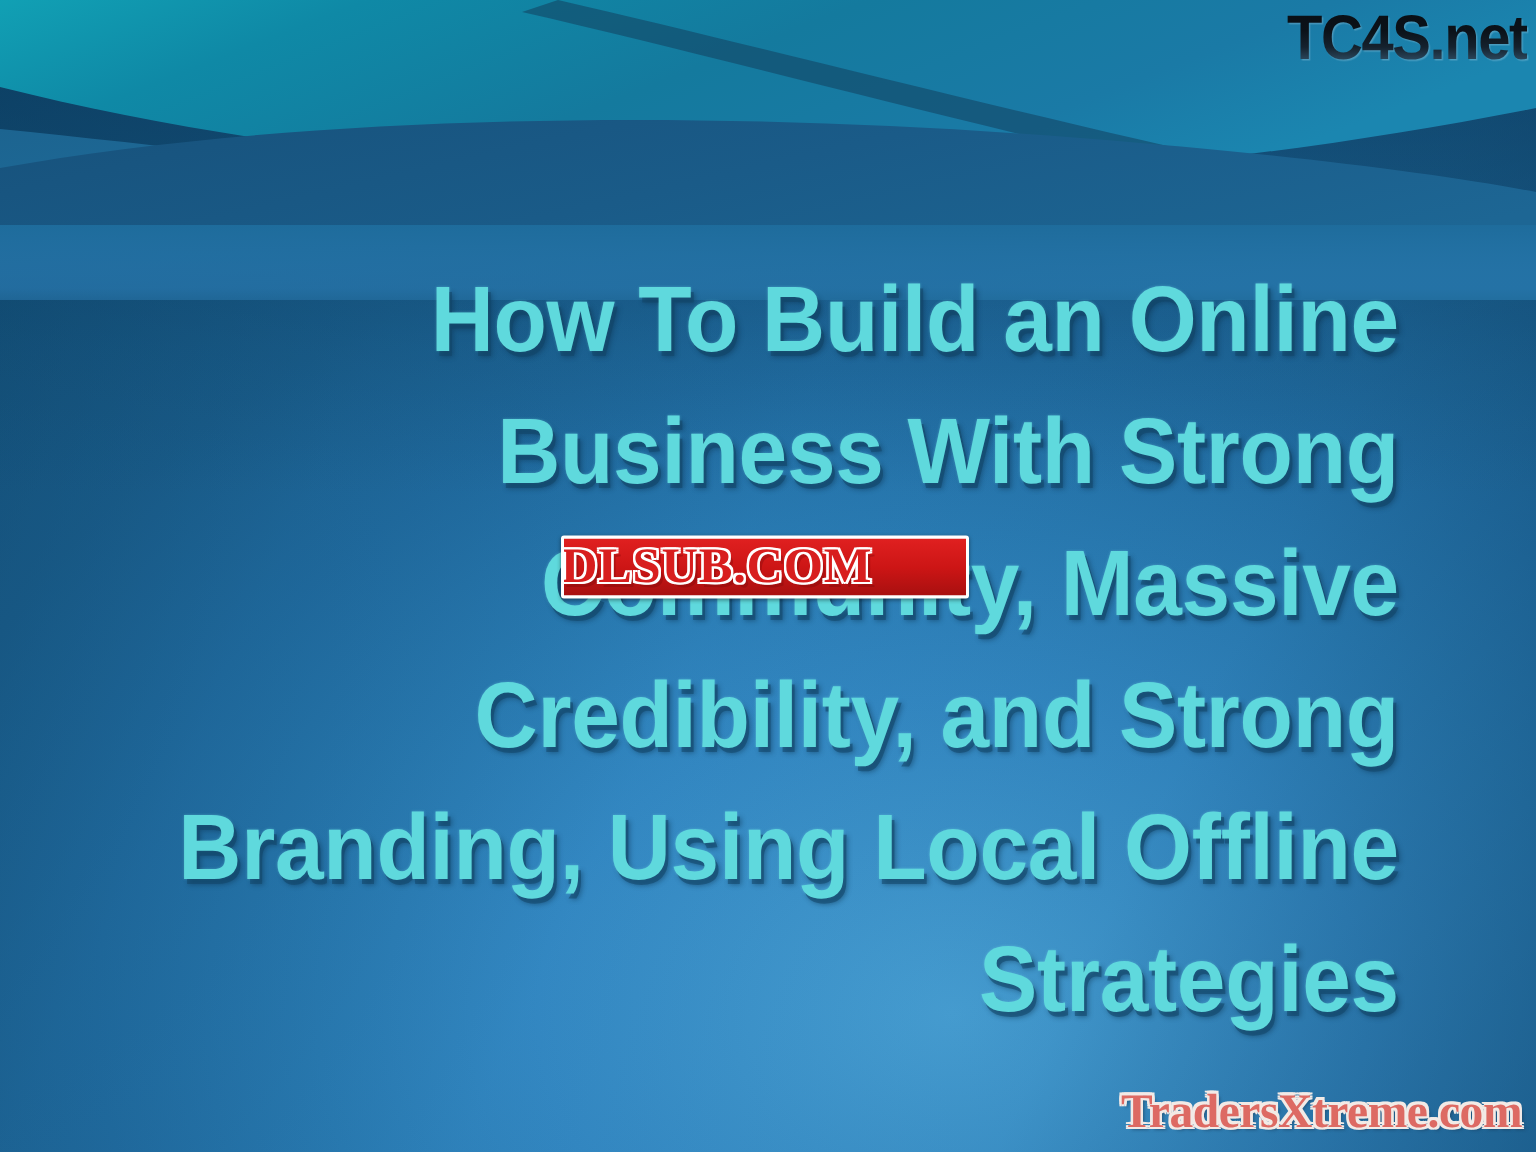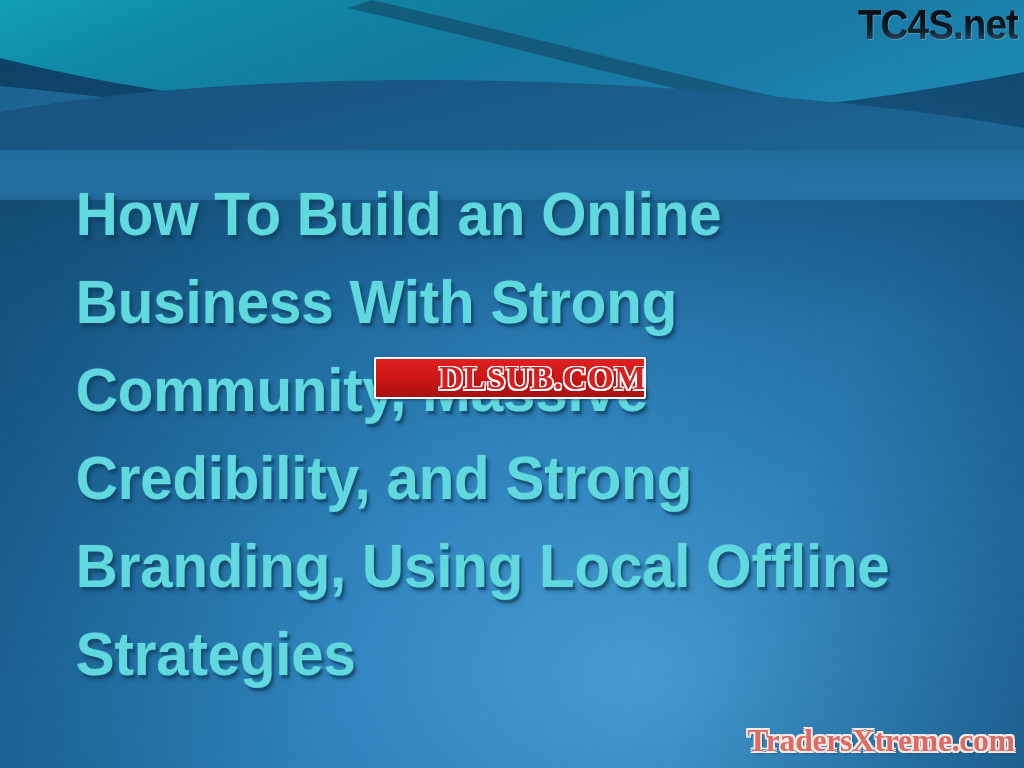--- a/index.html
+++ b/index.html
@@ -67,23 +67,23 @@
     width: 1024px;
     height: 200px;
     pointer-events: none;
   }
   .wave-layer svg { display: block; }
 
   
   .title-wrap {
     position: absolute;
     left: 0;
-    right: 0;
+    right: 16px;
     top: 170px;
-    text-align: left;
+    text-align: right;
     padding: 0 48px;
     box-sizing: border-box;
   }
   .title-line {
     font-family: "Liberation Sans Narrow", "Liberation Sans", "DejaVu Sans Condensed", sans-serif;
     font-weight: 700;
     font-size: 62px;
     line-height: 88px;
     letter-spacing: -0.2px;
     color: #5fd9dd;
@@ -111,21 +111,21 @@
     display: flex;
     align-items: center;
     justify-content: center;
     overflow: hidden;
   }
   #wm-center .wm-inner {
     width: 100%;
     height: 100%;
     display: flex;
     align-items: center;
-    justify-content: flex-end;
+    justify-content: flex-start;
     background: linear-gradient(to bottom, #e02020 0%, #cc1515 52%, #a81010 100%);
   }
   #wm-center .wm-text {
     font-family: "Liberation Serif", "DejaVu Serif", serif;
     font-weight: 700;
     font-size: 33px;
     line-height: 33px;
     letter-spacing: 0.5px;
     color: #d81e1e;
     -webkit-text-stroke: 0;

